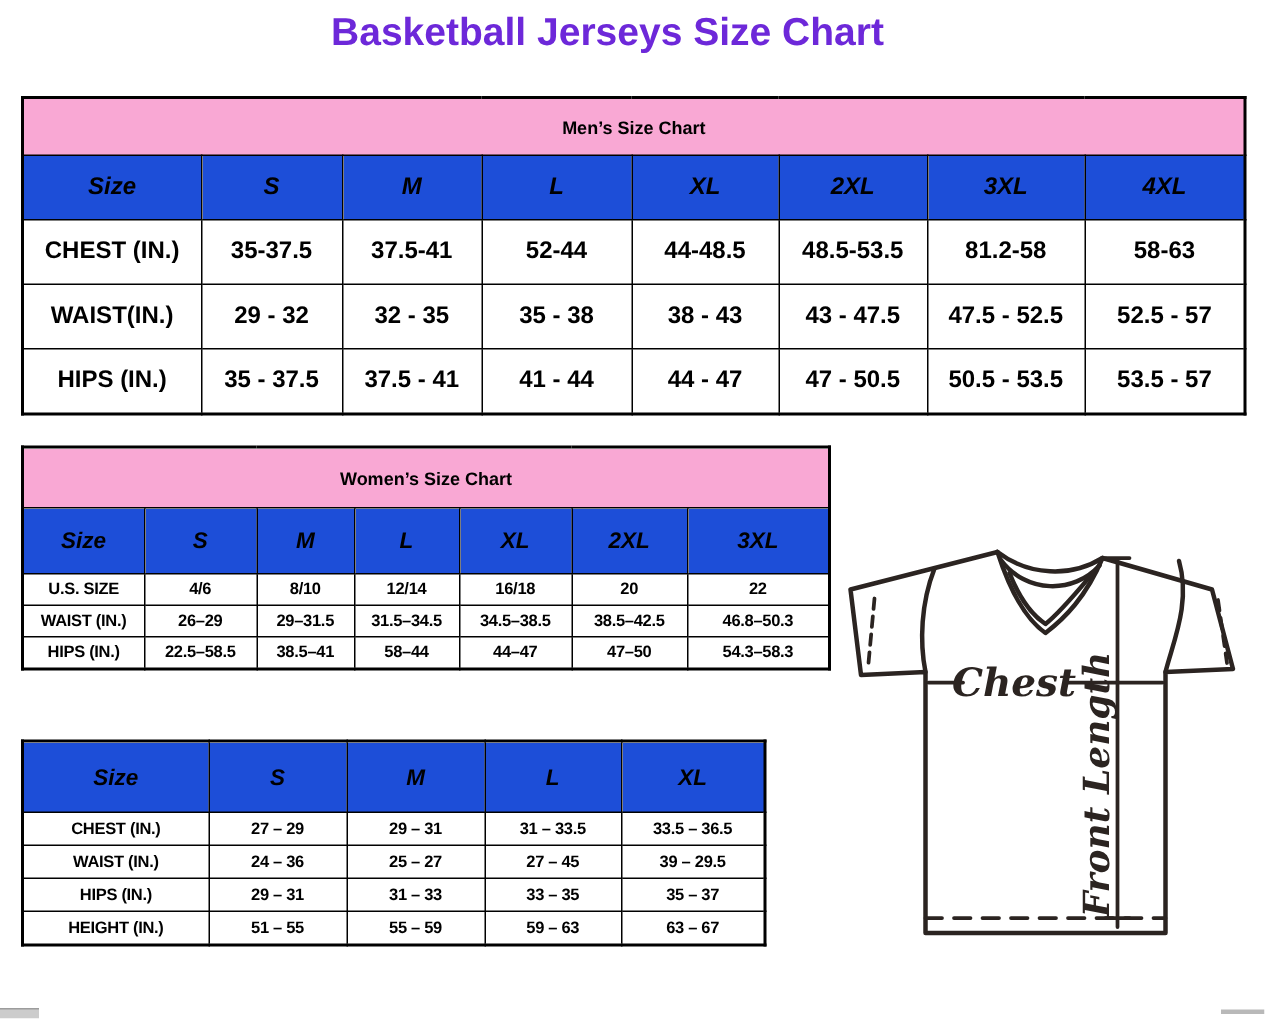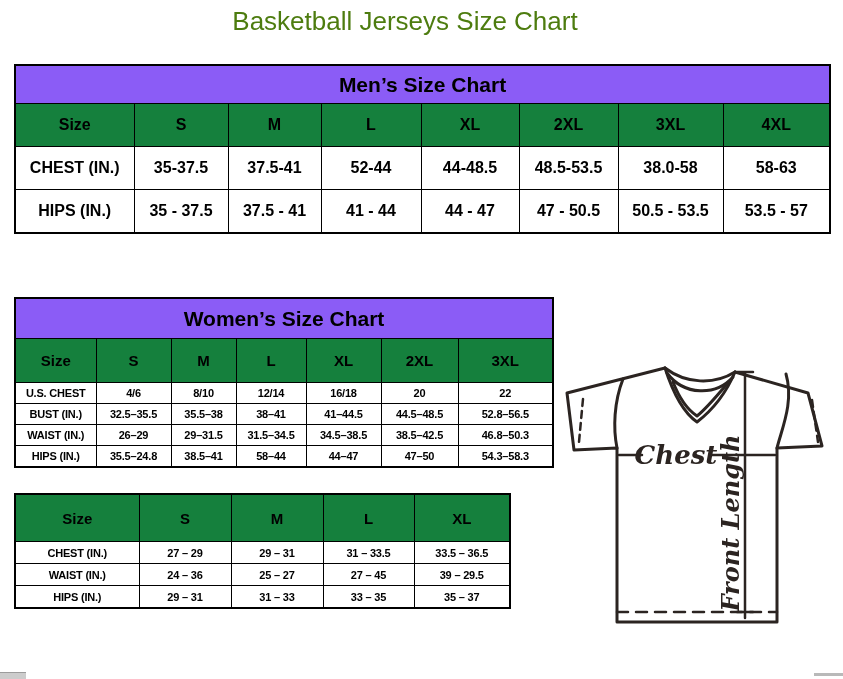--- a/index.html
+++ b/index.html
@@ -1,27 +1,27 @@
 <!DOCTYPE html>
 <html><head>
 <meta charset="utf-8">
 <style>
   html,body{margin:0;padding:0;}
   body{font-family:"Liberation Sans",sans-serif;background:#fff;}
   #page{position:relative;width:843px;height:679px;background:#fff;overflow:hidden;}
 
   .page-title{position:absolute;left:0;top:6px;width:810px;text-align:center;
-    font-size:26px;font-weight:normal;color:#4d7c0f;letter-spacing:0;}
+    font-size:26px;font-weight:bold;color:#6d28d9;letter-spacing:0;}
 
   table.size-table{position:absolute;border-collapse:collapse;table-layout:fixed;
     background:#fff;border:2px solid #000;}
   table.size-table th,table.size-table td{border:1px solid #000;text-align:center;
     vertical-align:middle;padding:0;color:#000;font-weight:bold;overflow:hidden;white-space:nowrap;}
-  table.size-table tr.cap th{background:#8b5cf6;font-size:21px;}
-  table.size-table tr.cols th{background:#15803d;}
+  table.size-table tr.cap th{background:#f9a8d4;font-size:12px;}
+  table.size-table tr.cols th{background:#1d4ed8;font-style:italic;}
 
   
   #mens-table{left:14px;top:64px;width:815px;}
   #mens-table tr.cap th{height:37px;}
   #mens-table tr.cols th{height:42px;font-size:16px;}
   #mens-table tbody td{height:42px;font-size:16px;}
 
   
   #womens-table{left:14px;top:297px;width:538px;}
   #womens-table tr.cap th{height:39px;margin-left:36px;}
@@ -75,22 +75,32 @@
         </tr>
       </thead>
       <tbody>
         <tr>
           <td>CHEST (IN.)</td>
           <td>35-37.5</td>
           <td>37.5-41</td>
           <td>52-44</td>
           <td>44-48.5</td>
           <td>48.5-53.5</td>
-          <td>38.0-58</td>
+          <td>81.2-58</td>
           <td>58-63</td>
+        </tr>
+        <tr>
+          <td>WAIST(IN.)</td>
+          <td>29 - 32</td>
+          <td>32 - 35</td>
+          <td>35 - 38</td>
+          <td>38 - 43</td>
+          <td>43 - 47.5</td>
+          <td>47.5 - 52.5</td>
+          <td>52.5 - 57</td>
         </tr>
         <tr>
           <td>HIPS (IN.)</td>
           <td>35 - 37.5</td>
           <td>37.5 - 41</td>
           <td>41 - 44</td>
           <td>44 - 47</td>
           <td>47 - 50.5</td>
           <td>50.5 - 53.5</td>
           <td>53.5 - 57</td>
@@ -117,49 +127,40 @@
           <th>S</th>
           <th>M</th>
           <th>L</th>
           <th>XL</th>
           <th>2XL</th>
           <th>3XL</th>
         </tr>
       </thead>
       <tbody>
         <tr>
-          <td>U.S. CHEST</td>
+          <td>U.S. SIZE</td>
           <td>4/6</td>
           <td>8/10</td>
           <td>12/14</td>
           <td>16/18</td>
           <td>20</td>
           <td>22</td>
-        </tr>
-        <tr>
-          <td>BUST (IN.)</td>
-          <td>32.5–35.5</td>
-          <td>35.5–38</td>
-          <td>38–41</td>
-          <td>41–44.5</td>
-          <td>44.5–48.5</td>
-          <td>52.8–56.5</td>
         </tr>
         <tr>
           <td>WAIST (IN.)</td>
           <td>26–29</td>
           <td>29–31.5</td>
           <td>31.5–34.5</td>
           <td>34.5–38.5</td>
           <td>38.5–42.5</td>
           <td>46.8–50.3</td>
         </tr>
         <tr>
           <td>HIPS (IN.)</td>
-          <td>35.5–24.8</td>
+          <td>22.5–58.5</td>
           <td>38.5–41</td>
           <td>58–44</td>
           <td>44–47</td>
           <td>47–50</td>
           <td>54.3–58.3</td>
         </tr>
       </tbody>
     </table>
 
   <table id="youth-table" class="size-table">
@@ -194,20 +195,27 @@
           <td>27 – 45</td>
           <td>39 – 29.5</td>
         </tr>
         <tr>
           <td>HIPS (IN.)</td>
           <td>29 – 31</td>
           <td>31 – 33</td>
           <td>33 – 35</td>
           <td>35 – 37</td>
         </tr>
+        <tr>
+          <td>HEIGHT (IN.)</td>
+          <td>51 – 55</td>
+          <td>55 – 59</td>
+          <td>59 – 63</td>
+          <td>63 – 67</td>
+        </tr>
       </tbody>
     </table>
 
   <svg id="jersey-diagram" viewBox="0 0 287 315">
     <g fill="none" stroke="#2b2421" stroke-width="3" stroke-linejoin="round" stroke-linecap="round">
 
       <path d="
         M109,8 L11,33 L18,90 L61,88
         L61,262 L221,262 L221,88 L266,86 L252,33 L179,12"></path>
 

